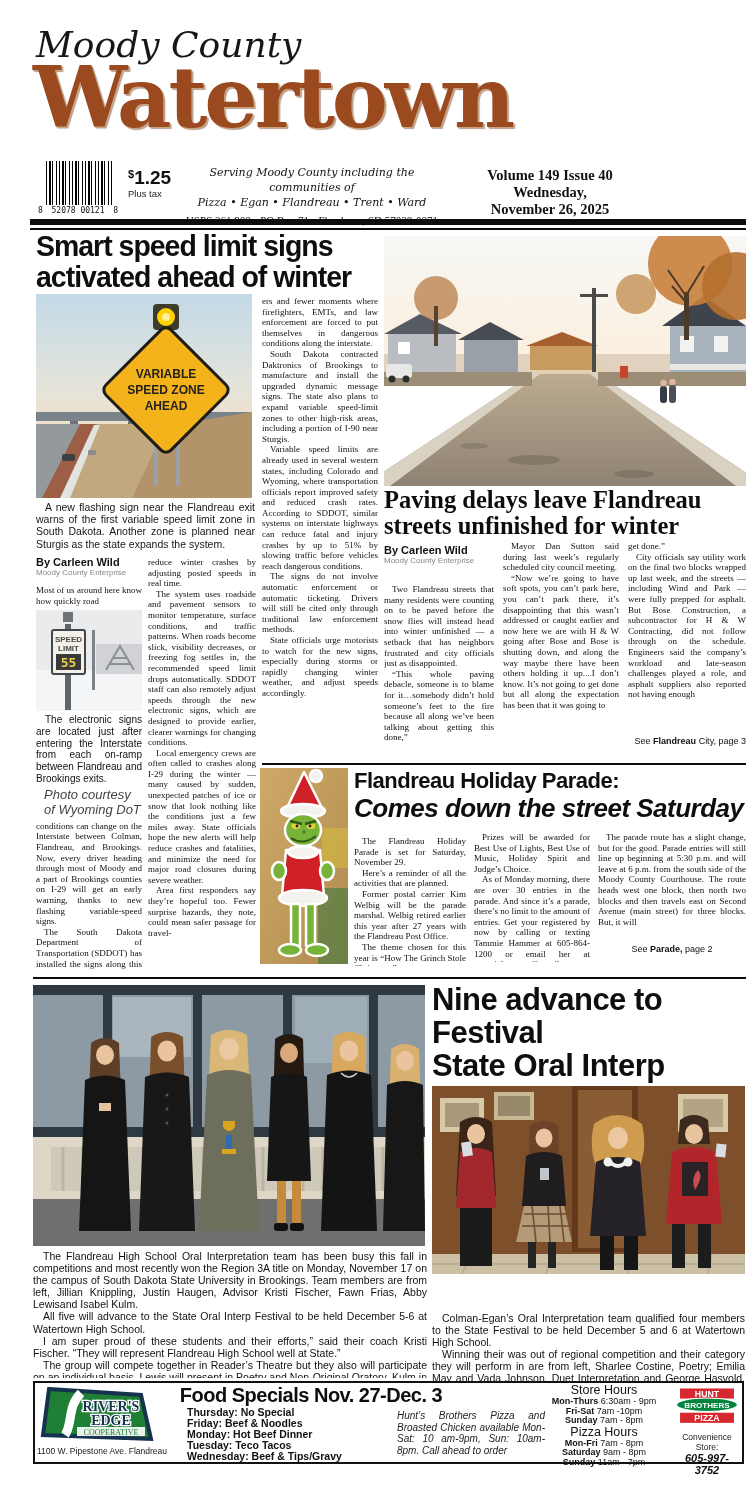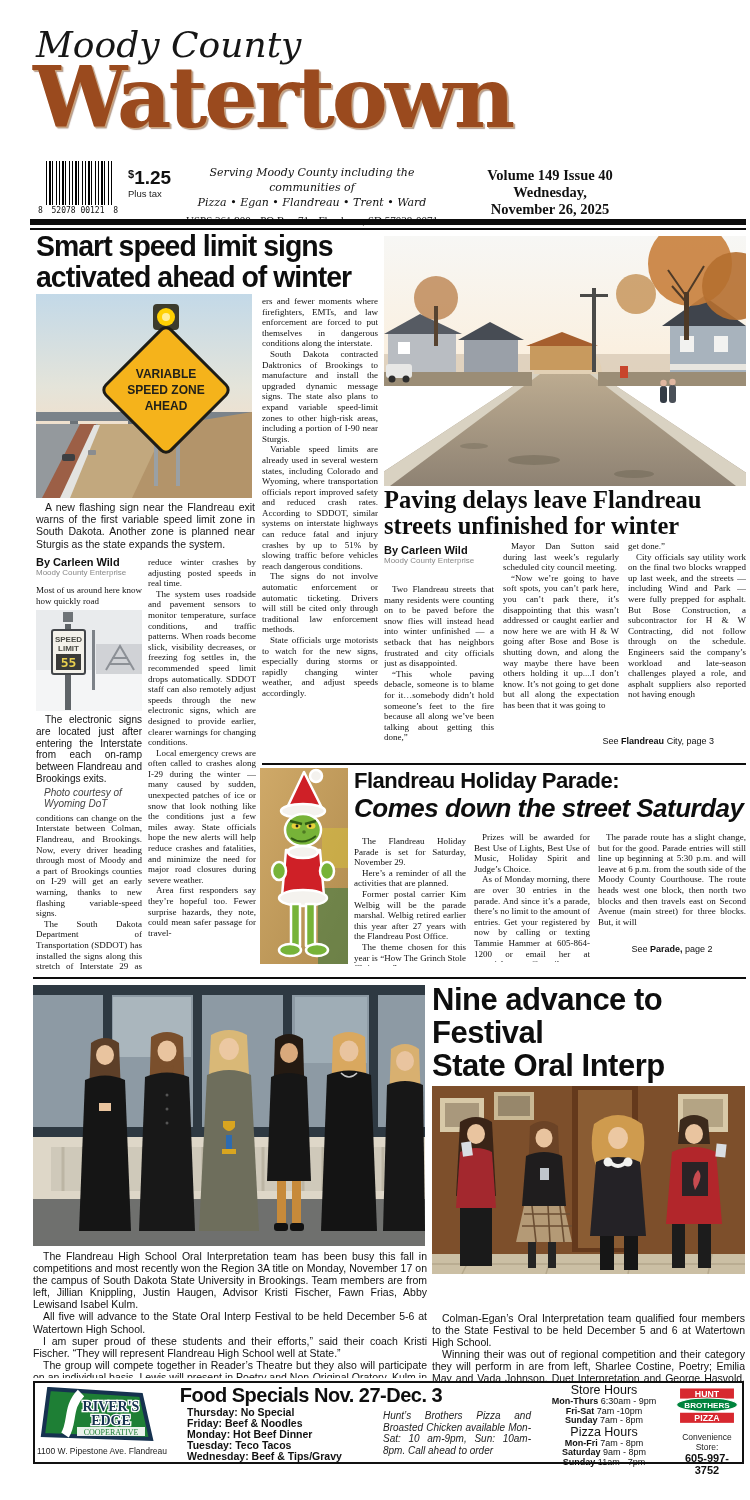--- a/index.html
+++ b/index.html
@@ -32,41 +32,41 @@
   .s1-head{left:36px;top:231px;width:350px;font-size:29px;line-height:31px;letter-spacing:-1px;transform:scaleX(.98);transform-origin:left top;}
   .byline{font-family:"Liberation Sans",sans-serif;font-weight:bold;font-size:11px;line-height:12px;color:#111;}
   .byorg{font-family:"Liberation Sans",sans-serif;font-size:8px;color:#888;line-height:10px;}
 
   
   .col{font-size:9px;line-height:10.6px;text-align:justify;overflow:hidden;hyphens:auto;}
   .col p{margin:0;text-indent:8px;}
   .col.cont p:first-child{text-indent:0;}
   .capt{font-family:"Liberation Sans",sans-serif;font-size:10.5px;line-height:12.2px;text-align:justify;color:#161616;}
   .capt p{margin:0;text-indent:9px;}
-  .credit{font-family:"Liberation Sans",sans-serif;font-style:italic;font-size:10px;color:#444;margin:2px 0 4px 8px;}
+  .credit{font-family:"Liberation Sans",sans-serif;font-style:italic;font-size:13px;color:#444;margin:2px 0 4px 8px;}
   .jump{font-family:"Liberation Sans",sans-serif;font-size:9px;color:#111;}
 
   .s1-photo{left:36px;top:294px;width:216px;height:204px;}
   .s1-capt{left:36px;top:501px;width:219px;}
   .s1-by{left:36px;top:556px;}
   .s1-colA-intro{left:36px;top:585px;width:106px;}
   .s1-inset{left:36px;top:610px;width:106px;height:101px;}
   .s1-colA-flow{left:36px;top:714px;width:106px;height:256px;overflow:hidden;}
   .s1-colB{left:148px;top:557px;width:108px;height:412px;}
   .s1-colC{left:262px;top:296px;width:116px;height:466px;}
   .inset-capt{font-family:"Liberation Sans",sans-serif;font-size:10px;line-height:11.8px;text-align:justify;}
   .inset-capt p{margin:0;text-indent:9px;}
 
   .street-photo{left:384px;top:236px;width:362px;height:250px;}
   .s2-head{left:384px;top:487px;width:364px;font-family:"Liberation Serif",serif;font-weight:bold;font-size:24.5px;line-height:26px;color:#0d0d0d;}
   .s2-by{left:384px;top:544px;}
   .s2-col1{left:384px;top:584px;width:110px;height:178px;}
   .s2-col2{left:503px;top:541px;width:116px;height:206px;}
   .s2-col3{left:628px;top:541px;width:118px;height:188px;}
-  .s2-jump{left:596px;top:736px;width:118px;text-align:right;}
+  .s2-jump{left:628px;top:736px;width:118px;text-align:right;}
 
   .rule-mid{left:262px;top:763px;width:484px;height:2px;background:#0d0d0d;}
   .grinch{left:260px;top:768px;width:88px;height:196px;}
   .p-head1{left:354px;top:768px;width:392px;font-size:22px;letter-spacing:-.5px;}
   .p-head2{left:354px;top:793px;width:392px;font-size:26px;font-style:italic;letter-spacing:-.5px;}
   .p-col1{left:354px;top:836px;width:112px;height:130px;}
   .p-col2{left:474px;top:832px;width:116px;height:130px;}
   .p-col3{left:598px;top:832px;width:148px;height:108px;}
   .p-jump{left:598px;top:944px;width:148px;text-align:center;}
 
@@ -80,29 +80,29 @@
   .students-capt{left:432px;top:1312px;width:313px;height:100px;overflow:hidden;}
 
   
   .ad-box{left:33px;top:1381px;width:707px;height:79px;border:2px solid #111;background:#fff;}
   .ad-box .abs{position:absolute;}
   .ad-logo{left:4px;top:2px;width:120px;height:60px;}
   .ad-addr{left:0px;top:63px;width:134px;font-family:"Liberation Sans",sans-serif;font-size:8.5px;text-align:center;color:#222;}
   .ad-title{left:128px;top:1px;width:296px;text-align:center;font-size:20px;letter-spacing:-.5px;}
   .ad-specials{left:152px;top:24px;width:200px;}
   .ad-specials p{margin:0;font-family:"Liberation Sans",sans-serif;font-weight:bold;font-size:10.5px;line-height:10.9px;}
-  .ad-note{left:348px;top:27px;width:148px;font-family:"Liberation Sans",sans-serif;font-style:italic;font-size:10px;line-height:11.5px;text-align:justify;color:#222;}
+  .ad-note{left:362px;top:27px;width:148px;font-family:"Liberation Sans",sans-serif;font-style:italic;font-size:10px;line-height:11.5px;text-align:justify;color:#222;}
   .ad-hours{left:502px;top:1px;width:134px;text-align:center;font-family:"Liberation Sans",sans-serif;}
   .hours-title{font-weight:normal;font-size:12.5px;line-height:13px;}
   .hours-row{font-size:9px;line-height:9.6px;}
   .hours-row b{font-weight:bold;}
   .ad-hunt{left:640px;top:2px;width:64px;text-align:center;}
   .hunt-logo{width:62px;height:42px;}
   .hunt-label{font-family:"Liberation Sans",sans-serif;font-size:8.5px;color:#222;margin-top:1px;}
-  .hunt-phone{font-family:"Liberation Sans",sans-serif;font-weight:bold;font-size:11px;}
+  .hunt-phone{font-family:"Liberation Sans",sans-serif;font-weight:bold;font-style:italic;font-size:11px;}
 </style>
 </head>
 <body>
 
 <div class="page">
 
   <div class="abs kicker">Moody County</div>
   <div class="abs mast-title">Watertown</div>
 
   <div class="abs barcode">

